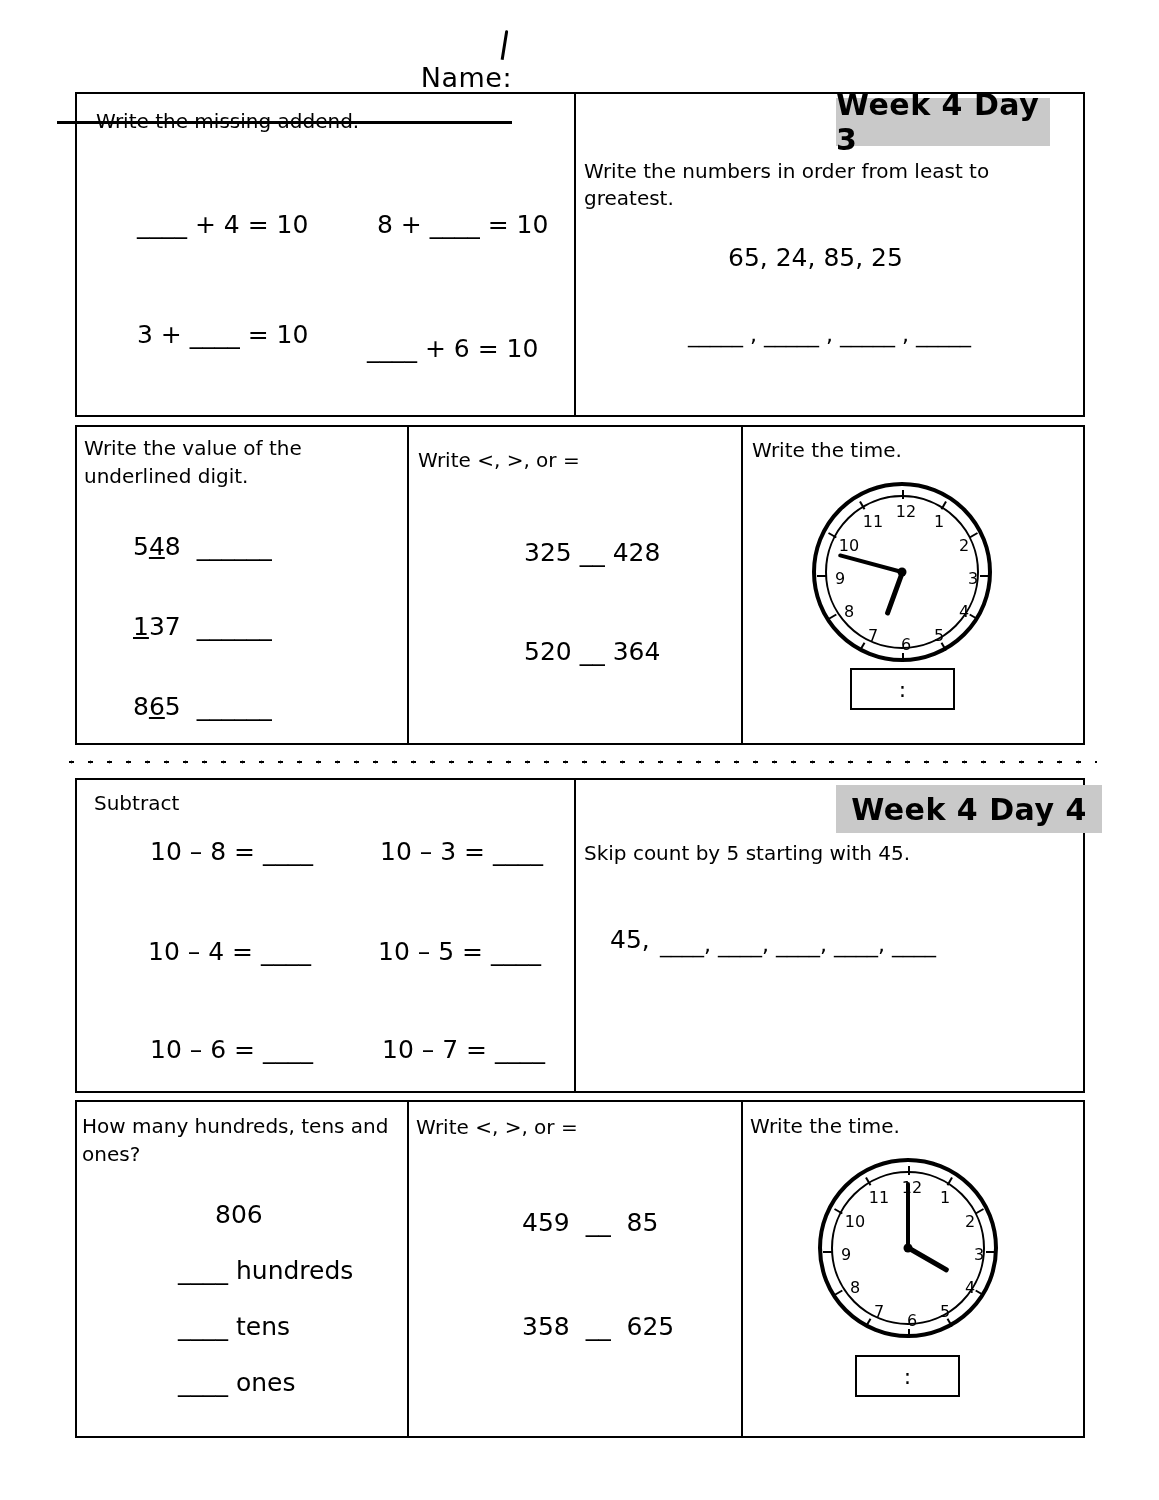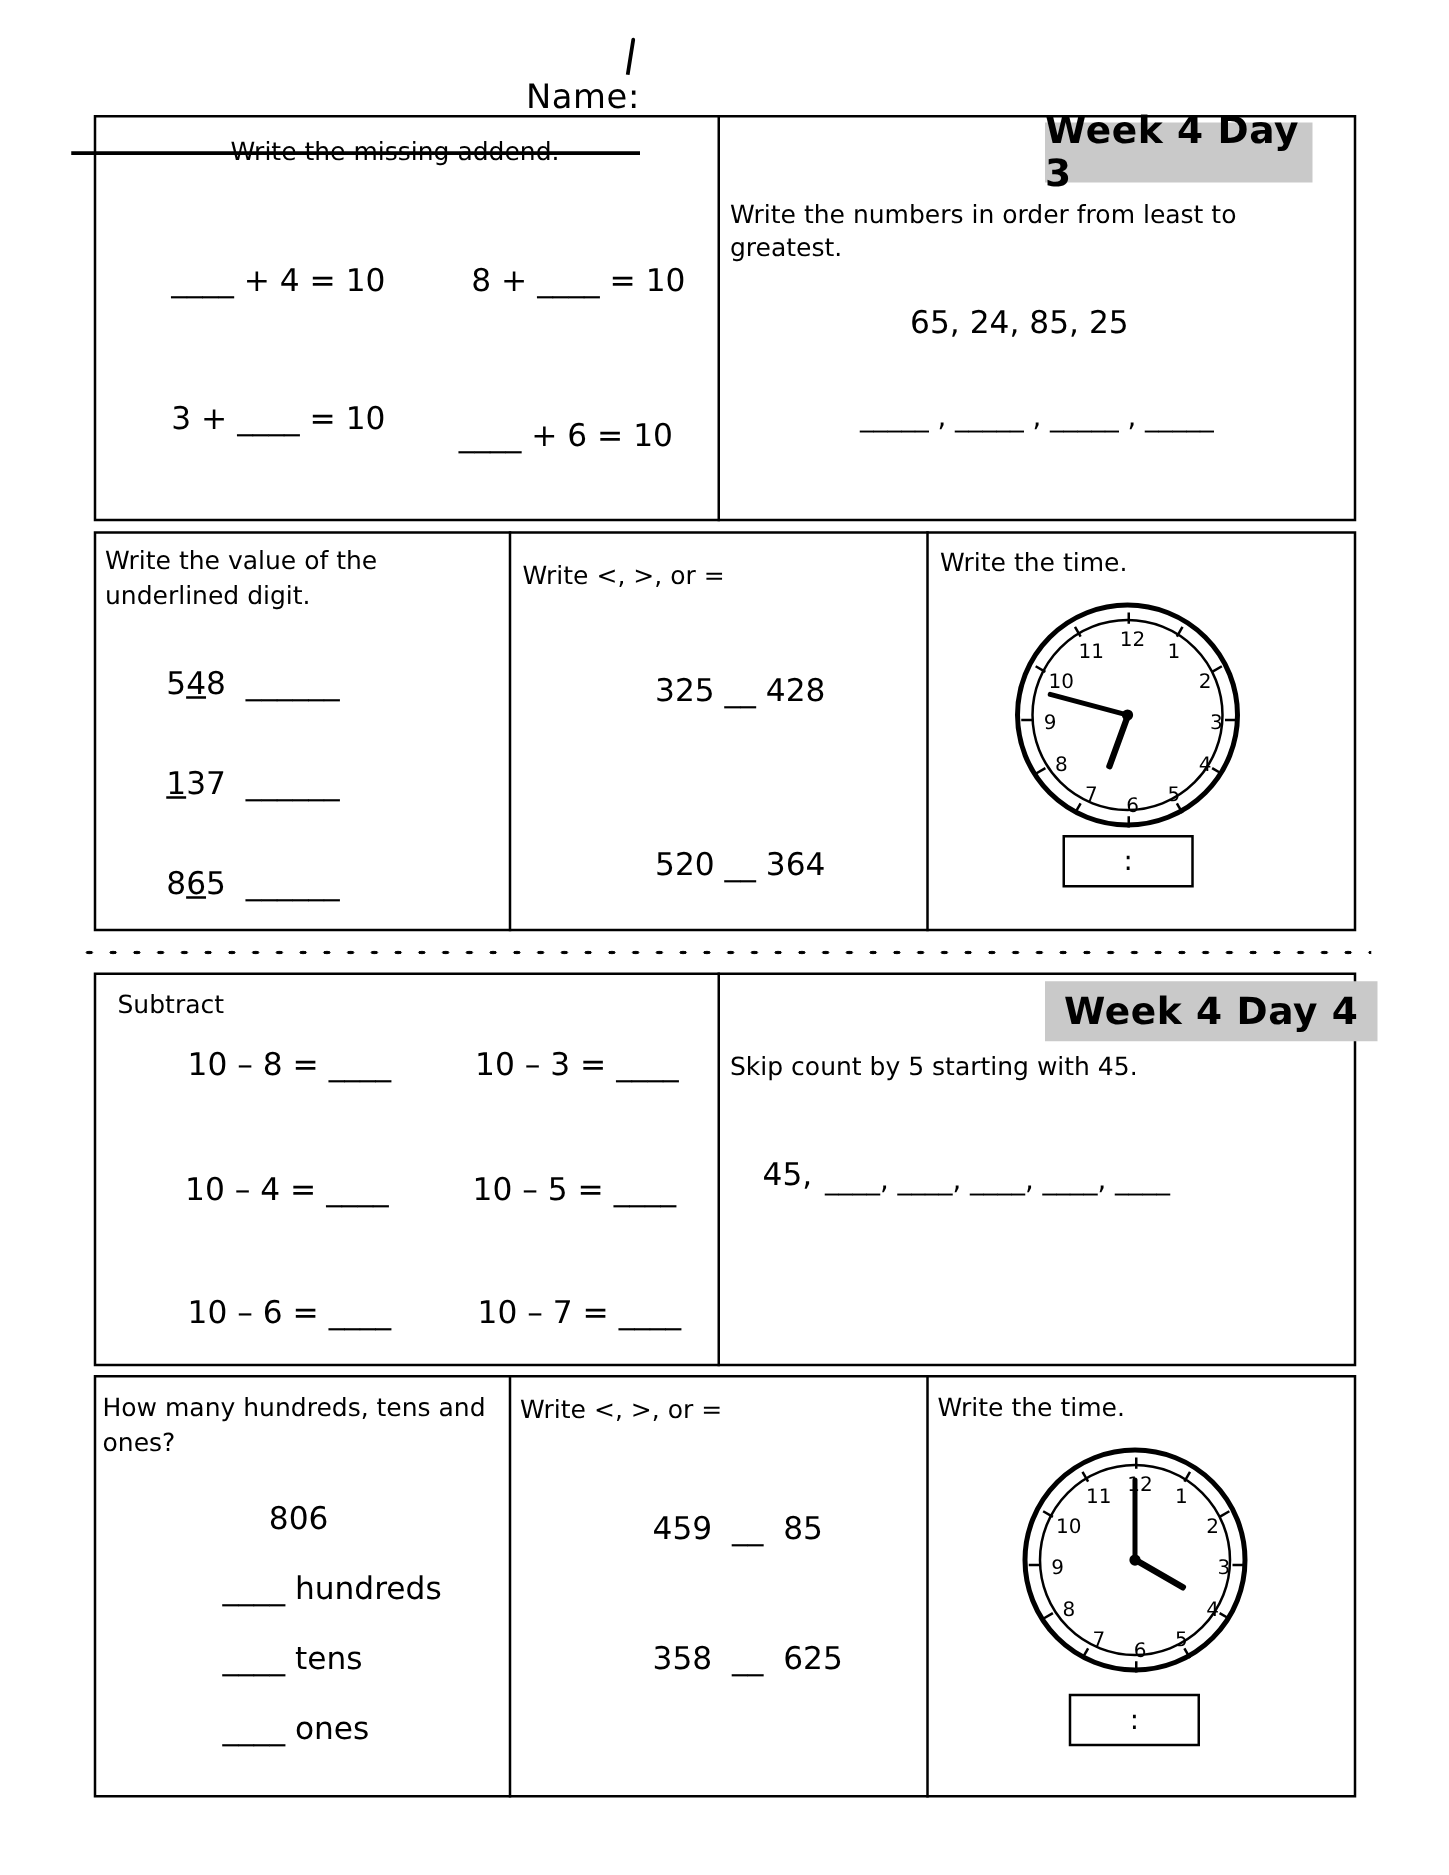--- a/index.html
+++ b/index.html
@@ -163,21 +163,21 @@
 
   <div class="name-row">
     <div class="pen-mark"></div>
     <div class="name-label">Name:</div>
     <div class="name-line"></div>
   </div>
 
   <div class="bx" style="left:75px; top:92px; width:1010px; height:325px;"></div>
   <div class="vline" style="left:574px; top:92px; height:325px;"></div>
 
-  <div class="prompt" style="left:96px; top:108px; width:440px;text-align:center;">Write the missing addend.</div>
+  <div class="prompt" style="left:96px; top:108px; width:440px;">Write the missing addend.</div>
 
   <div class="mathtxt" style="left:137px; top:210px;">____ + 4 = 10</div>
   <div class="mathtxt" style="left:377px; top:210px;">8 + ____ = 10</div>
   <div class="mathtxt" style="left:137px; top:320px;">3 + ____ = 10</div>
   <div class="mathtxt" style="left:367px; top:320px;margin-top:14px;">____ + 6 = 10</div>
 
   <div class="prompt" style="left:584px; top:158px; width:480px;">Write the numbers in order from least to greatest.</div>
   <div class="mathtxt" style="left:728px; top:243px;">65,  24,  85,  25</div>
   <div class="mathtxt" style="left:688px; top:322px; font-size:22px;">_____ ,  _____ ,  _____ ,  _____</div>
 
@@ -197,21 +197,21 @@
     <span class="u">1</span><span>37</span>&nbsp;&nbsp;<span>______</span>
   </div>
   <div class="mathtxt" style="left:133px; top:692px;">
     <span>8</span><span class="u">6</span><span>5</span>&nbsp;&nbsp;<span>______</span>
   </div>
 
   <div class="prompt" style="left:418px; top:447px;">Write &lt;, &gt;, or =</div>
   <div class="mathtxt" style="left:524px; top:538px;">
     <span>325</span>&nbsp;<span>__</span>&nbsp;<span>428</span>
   </div>
-  <div class="mathtxt" style="left:524px; top:677px;">
+  <div class="mathtxt" style="left:524px; top:637px;">
     <span>520</span>&nbsp;<span>__</span>&nbsp;<span>364</span>
   </div>
 
   <div class="prompt" style="left:752px; top:437px;">Write the time.</div>
 
   <div class="clockwrap" style="left:812px; top:482px;">
     <div class="clock">
       <div class="tick" style="transform: rotate(0deg);"></div>
       <div class="tick" style="transform: rotate(30deg);"></div>
       <div class="tick" style="transform: rotate(60deg);"></div>

